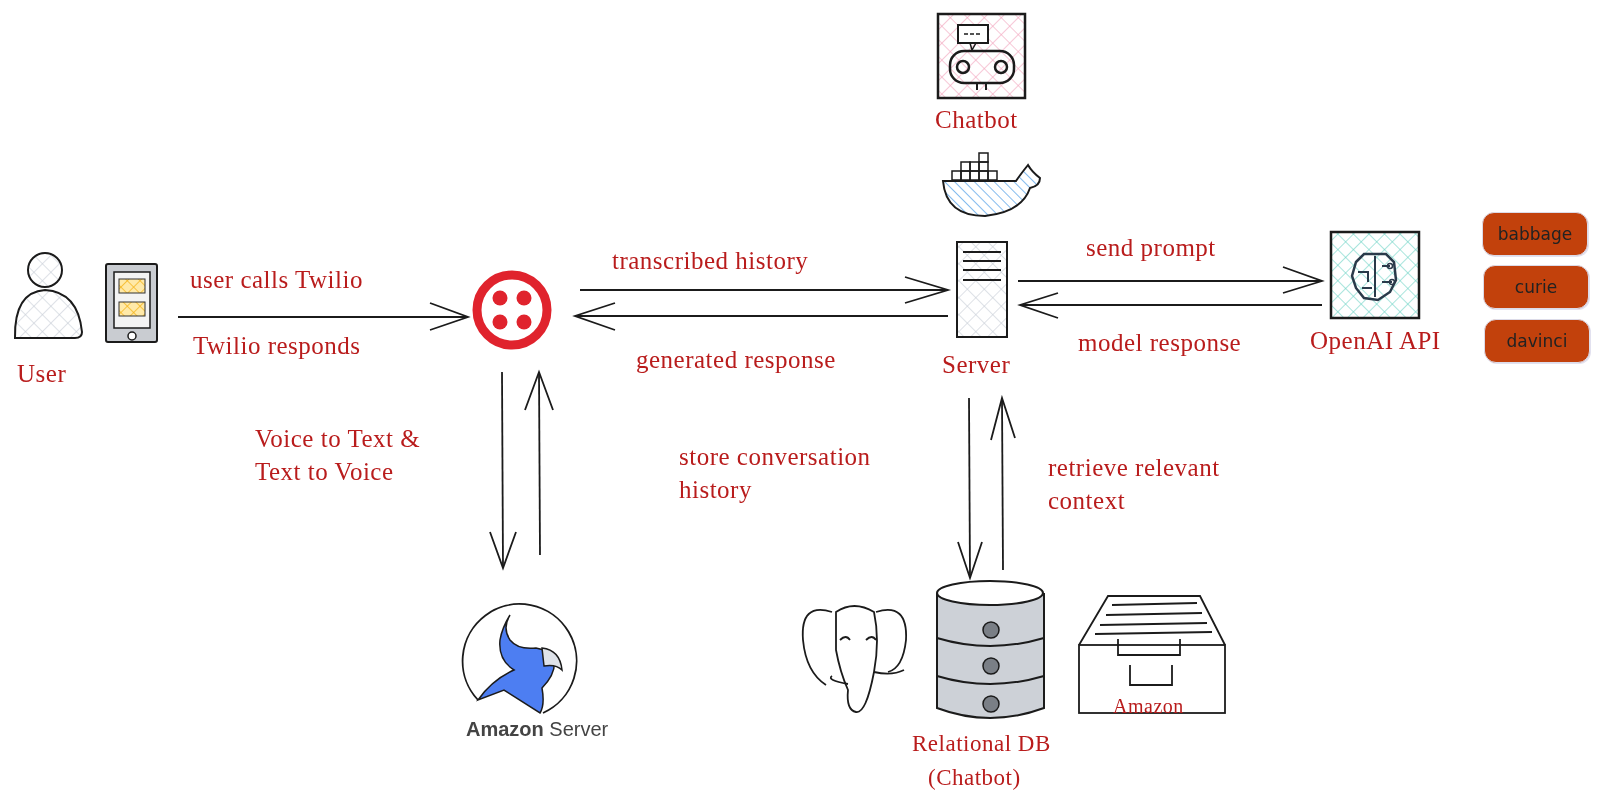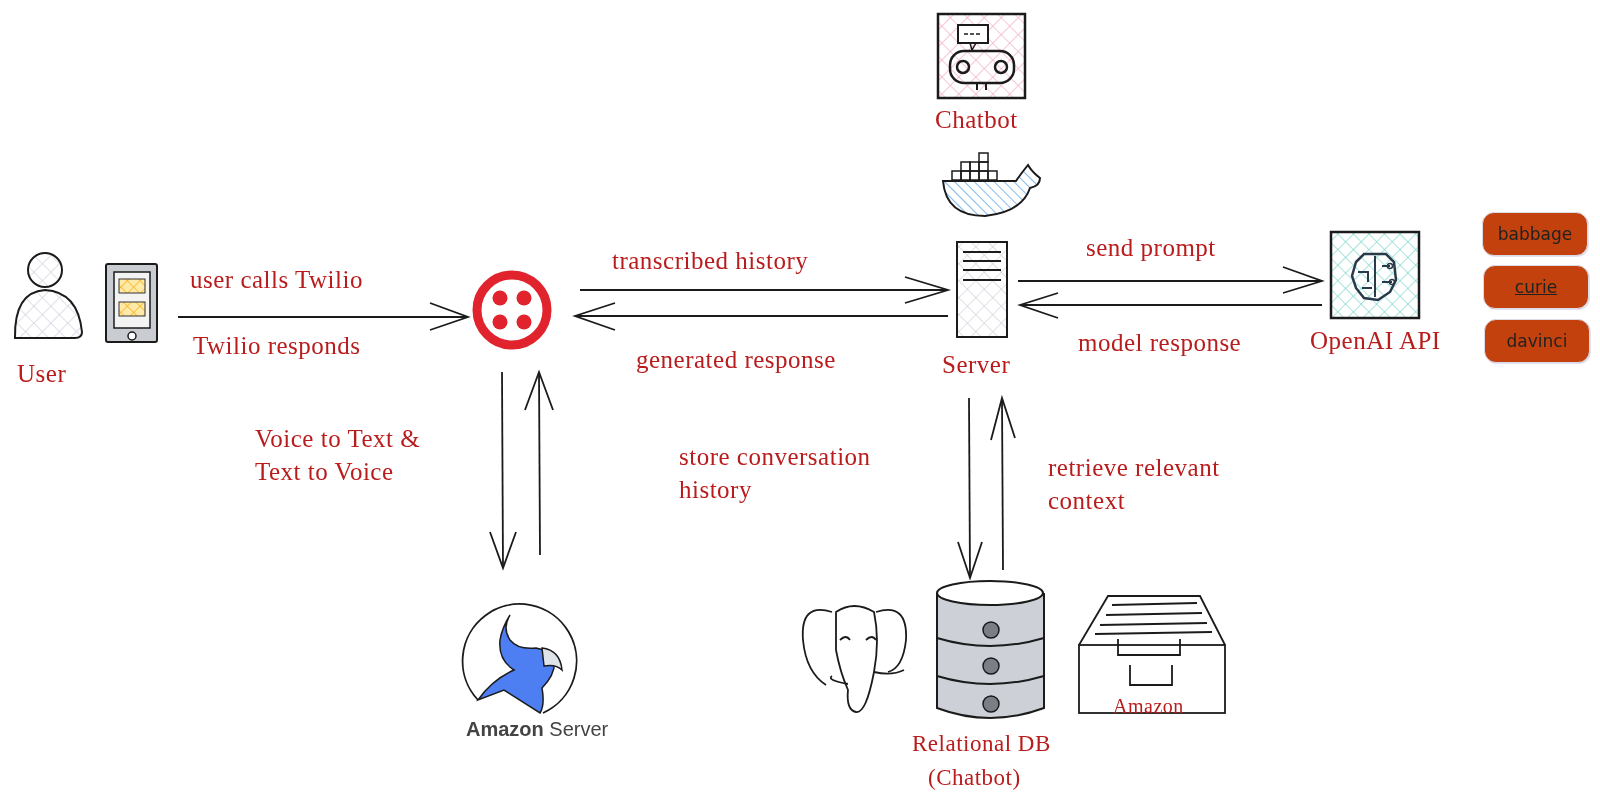--- a/index.html
+++ b/index.html
@@ -189,21 +189,21 @@
 <div class="lbl" style="left:17px; top:358px;">User</div>
 <div class="lbl" style="left:935px; top:104px;">Chatbot</div>
 <div class="lbl" style="left:942px; top:349px;">Server</div>
 <div class="lbl" style="left:1310px; top:325px;">OpenAI API</div>
 <div class="polly-text" style="left:466px; top:718px;"><b>Amazon</b><span> Server</span></div>
 <div class="lbl lbl-sm" style="left:1113px; top:690px;">Amazon</div>
 <div class="lbl" style="left:912px; top:728px; font-size:23px;">Relational DB</div>
 <div class="lbl" style="left:928px; top:762px; font-size:23px;">(Chatbot)</div>
 
 <div class="chip" style="left:1482px; top:212px;">babbage</div>
-<div class="chip" style="left:1483px; top:265px;text-decoration:underline;">curie</div>
+<div class="chip" style="left:1483px; top:265px;">curie</div>
 <div class="chip" style="left:1484px; top:319px;">davinci</div>
 
 <div class="lbl" style="left:190px; top:264px;">user calls Twilio</div>
 <div class="lbl" style="left:193px; top:330px;">Twilio responds</div>
 <div class="lbl" style="left:612px; top:245px;">transcribed history</div>
 <div class="lbl" style="left:636px; top:344px;">generated response</div>
 <div class="lbl" style="left:1086px; top:232px;">send prompt</div>
 <div class="lbl" style="left:1078px; top:327px;">model response</div>
 <div class="lbl" style="left:255px; top:423px;">Voice to Text &amp;</div>
 <div class="lbl" style="left:255px; top:456px;">Text to Voice</div>

